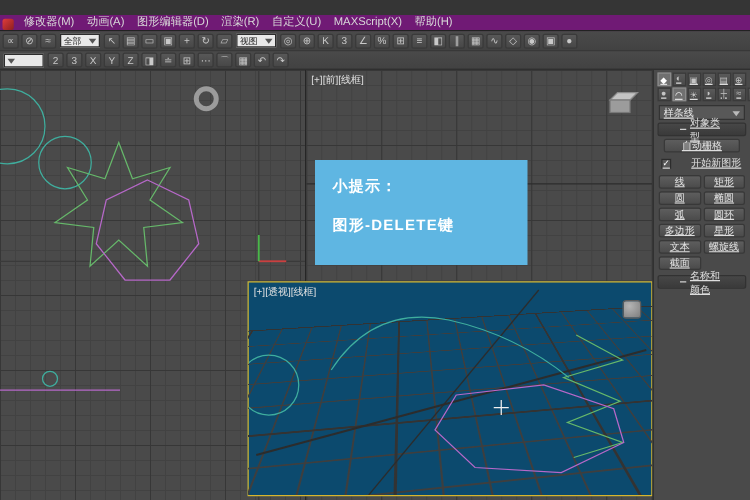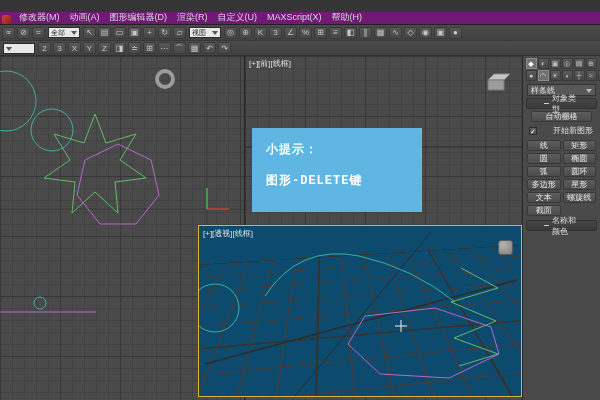--- a/index.html
+++ b/index.html
@@ -67,25 +67,25 @@
   .s-darkline{stroke:#2c2c2c;}
   .s-axis-x{stroke:#c94040;stroke-width:1.5;}
   .s-axis-y{stroke:#49b849;stroke-width:1.5;}
   .s-cursor{stroke:#f0f0f0;stroke-width:1;fill:none;}
 
   
   #hint{position:absolute;left:252px;top:128px;width:170px;height:84px;
         background:var(--hint,#5fb6e2);z-index:6;color:#fff;font-size:12px;
         font-weight:bold;letter-spacing:1px;}
   #hint .l1{position:absolute;left:14px;top:13px;}
-  #hint .l2{position:absolute;left:14px;top:44px;font-family:Liberation Mono, monospace;}
+  #hint .l2{position:absolute;left:14px;top:44px;}
 
   
   #panel{position:absolute;left:522px;top:56px;width:78px;height:344px;background:#4a4a4a;
-         border-left:1px solid #2a2a2a;z-index:4;}
+         border-left:1px solid #2a2a2a;z-index:4;text-decoration:underline;}
   .p-tabs,.p-subtabs{display:flex;padding:2px 2px 0;}
   .p-subtabs{padding-top:1px;}
   .p-tab{width:11px;height:11px;margin:0 0.5px;background:linear-gradient(#5a5a5a,#484848);
          border:1px solid #3a3a3a;color:#c5c5c5;font-size:7px;display:flex;align-items:center;
          justify-content:center;flex:none;overflow:hidden;}
   .p-tab.active{background:#707070;color:#fff;border-color:#8a8a8a;}
   .p-drop{margin:3px 4px 2px;height:12px;background:#585858;border:1px solid #333;font-size:8px;
           display:flex;align-items:center;justify-content:space-between;padding:0 3px;color:#e8e8e8;}
   .p-drop::after{content:"";border:3px solid transparent;border-top:4px solid #bbb;margin-top:4px;}
   .rollout{margin:2px 3px;height:11px;background:linear-gradient(#474747,#3a3a3a);

